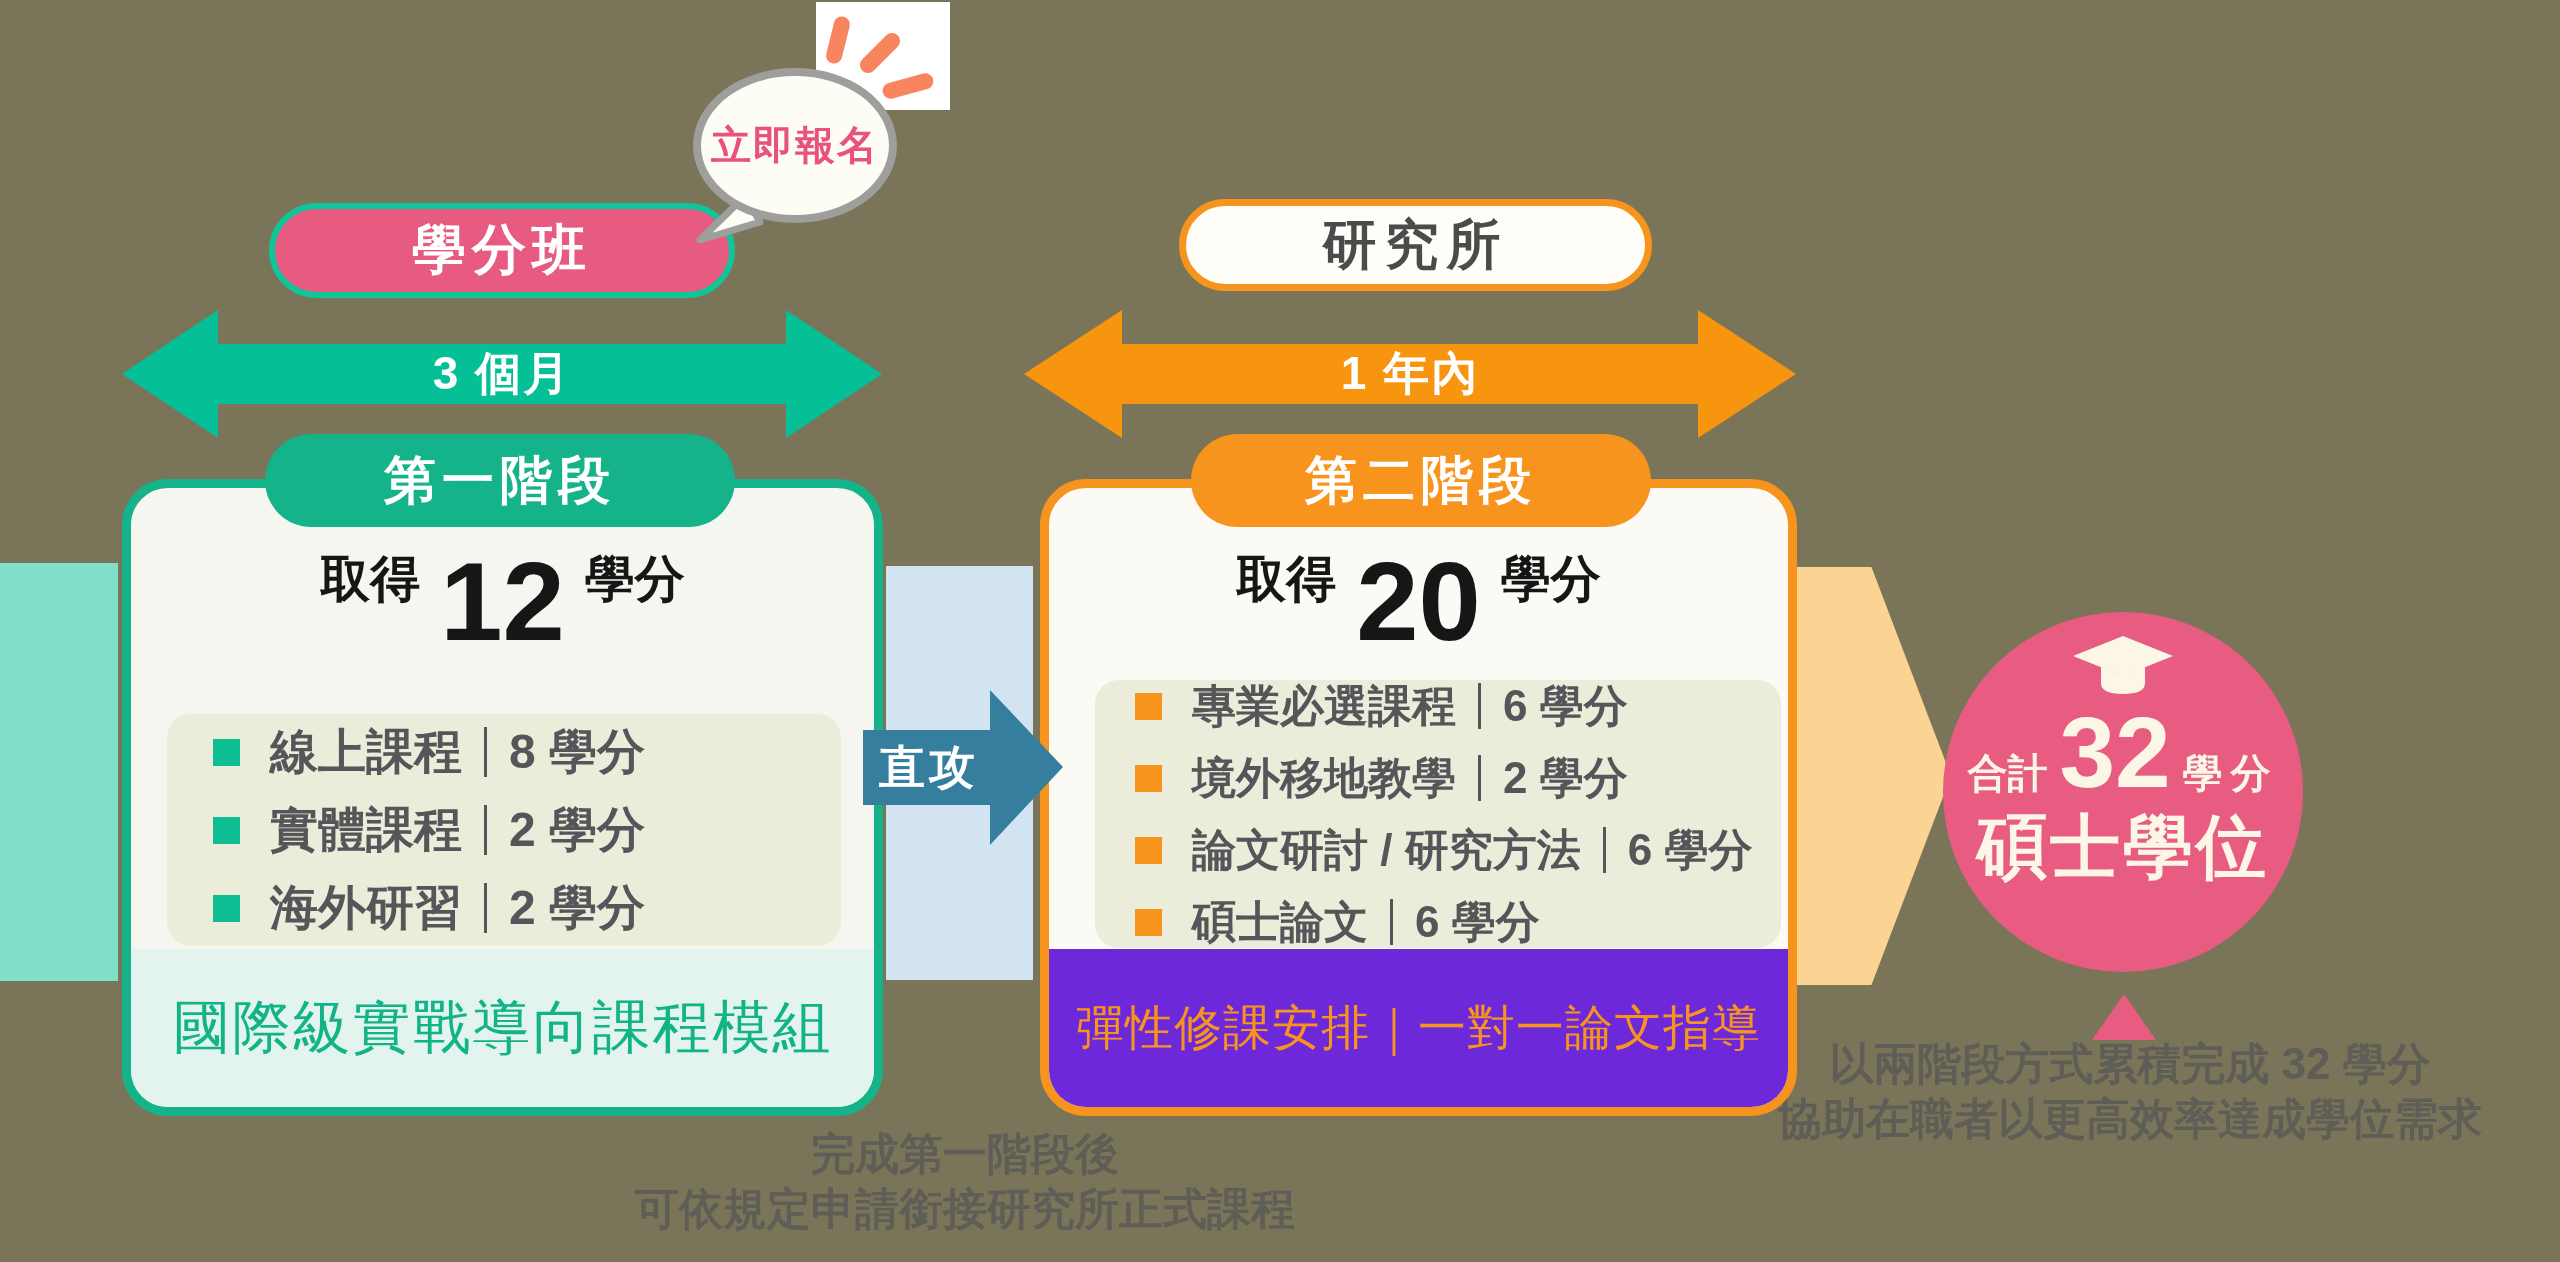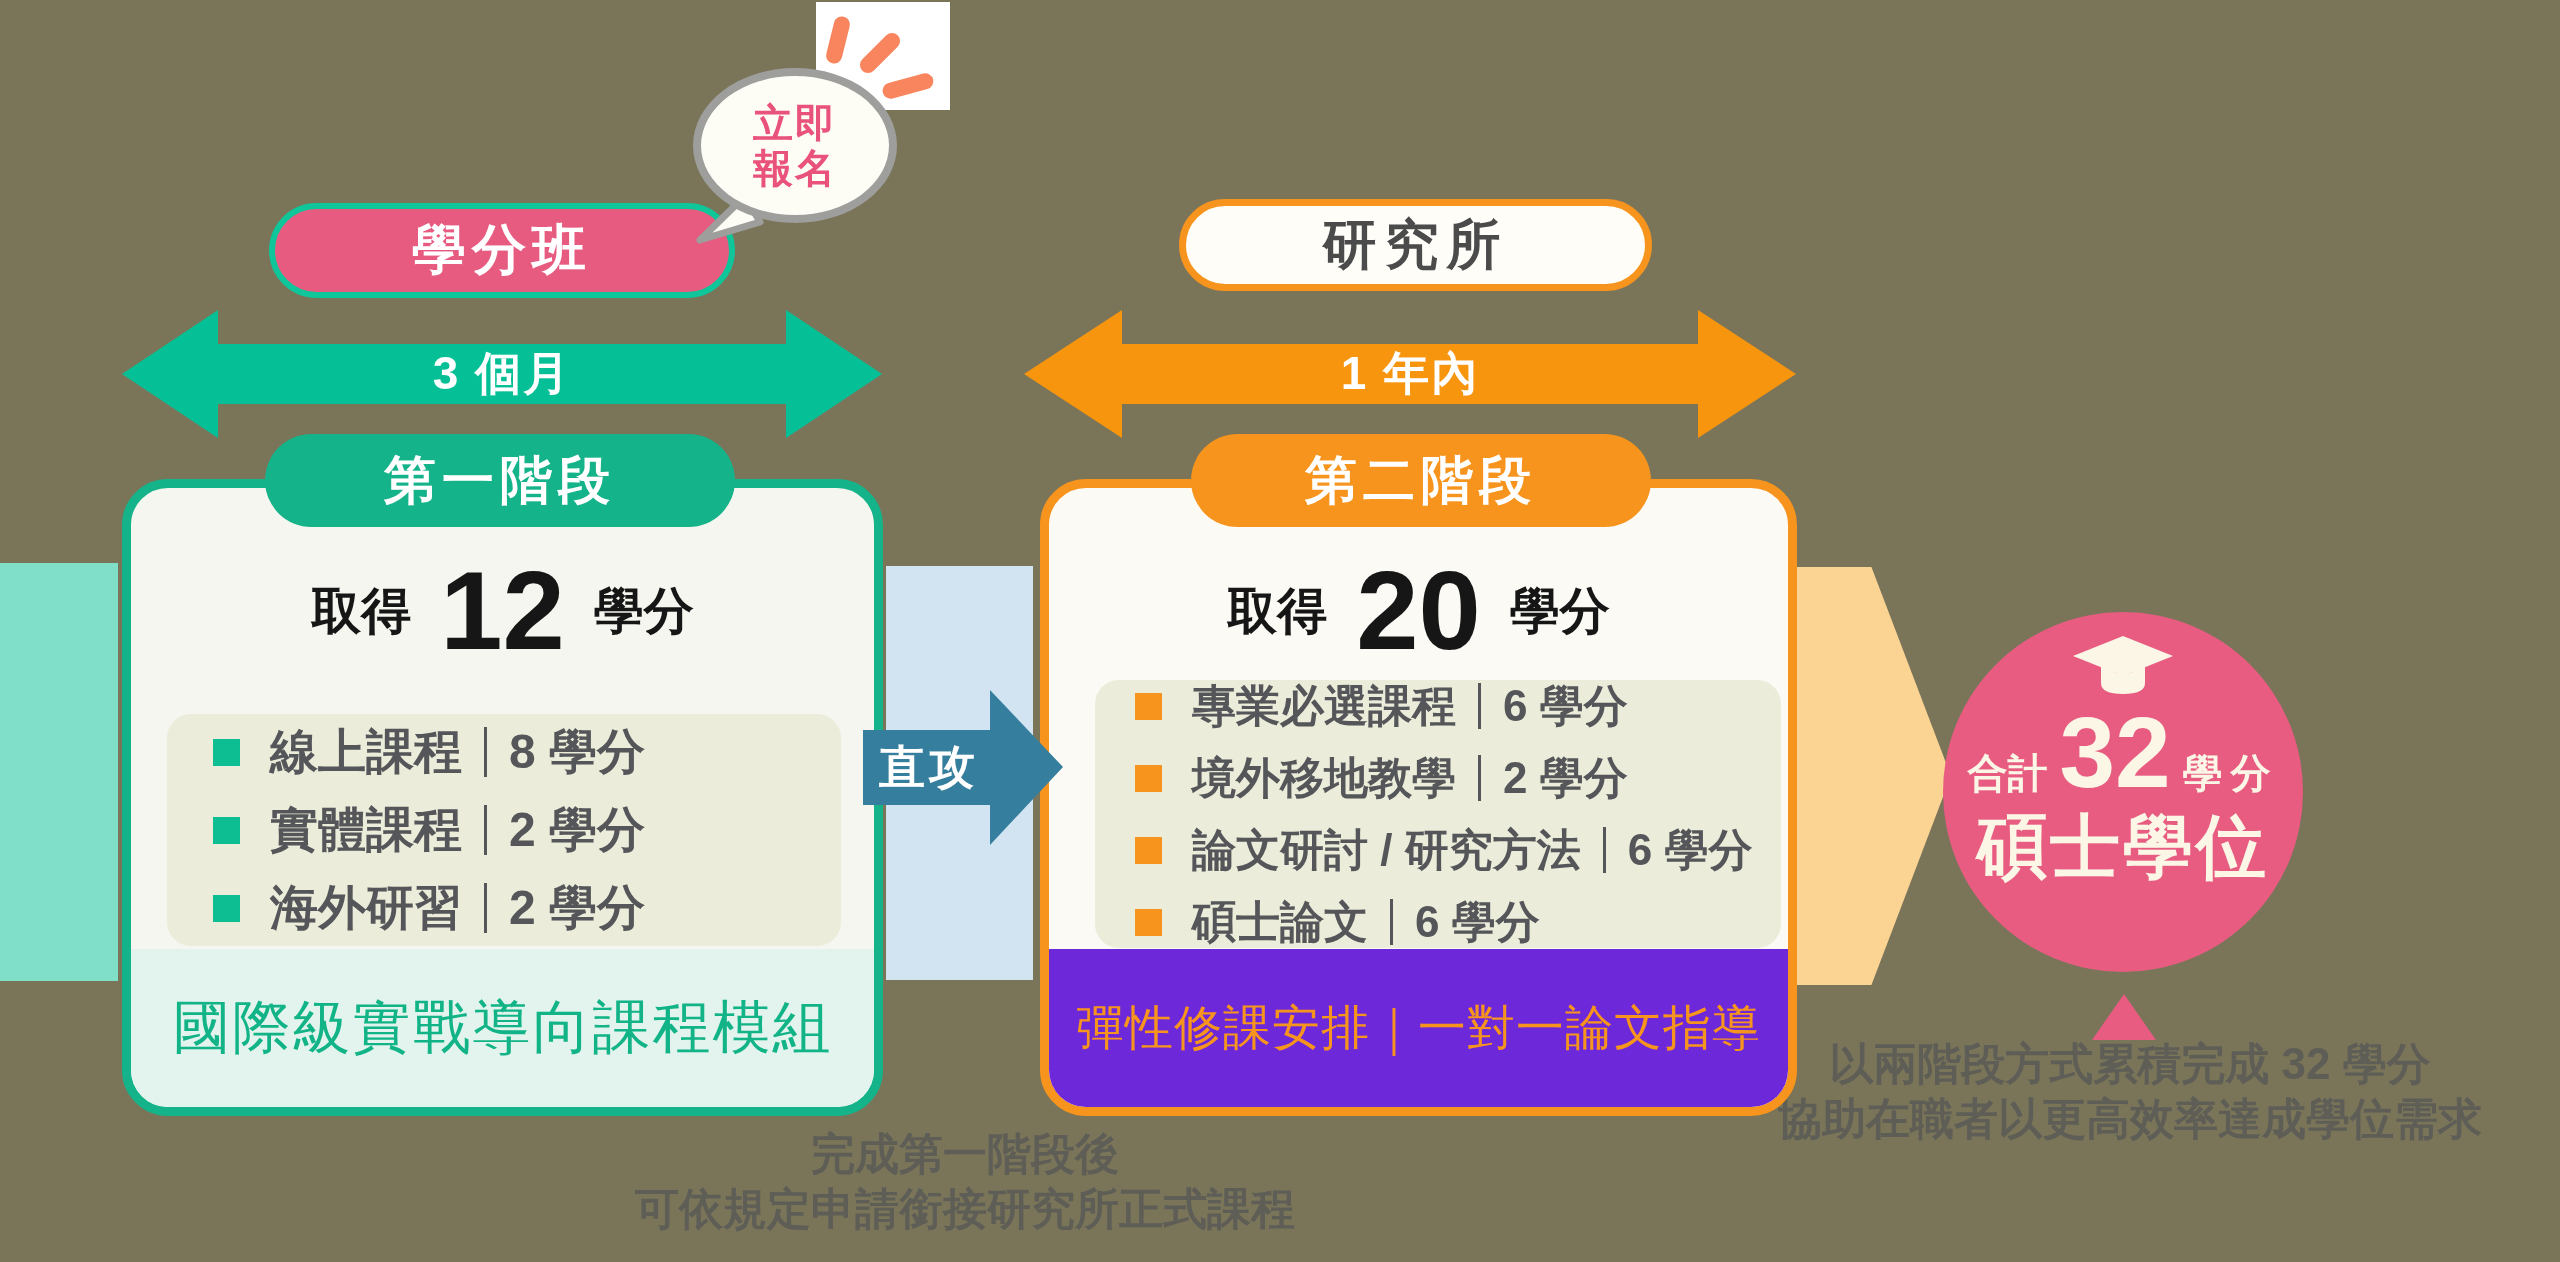--- a/index.html
+++ b/index.html
@@ -31,34 +31,34 @@
 
   
   .sparkle{left:816px;top:2px;width:134px;height:108px;background:#ffffff;z-index:1;}
   .dash{position:absolute;width:16px;border-radius:9px;background:#f9855e;}
   .d1{left:14px;top:14px;height:48px;transform:rotate(14deg);}
   .d2{left:56px;top:26px;height:50px;transform:rotate(45deg);}
   .d3{left:84px;top:58px;height:52px;transform:rotate(75deg);}
 
   
   .bubble{left:693px;top:68px;width:204px;height:155px;background:#fdfcf5;border:8px solid #9e9e9c;
-    border-radius:50%;z-index:5;display:flex;flex-direction:column;align-items:center;justify-content:center;
+    border-radius:50%;z-index:5;display:flex;flex-direction:row;align-items:center;justify-content:center;
     color:#e8527b;font-size:40px;font-weight:700;line-height:1.12;letter-spacing:2px;cursor:pointer;}
   .bubble-tail{left:696px;top:190px;width:72px;height:58px;z-index:4;}
 
   
   .card{z-index:3;border-radius:46px;padding-left:12px;}
   .card1{left:122px;top:479px;width:761px;height:637px;background:#f6f6f0;border:9px solid #15b389;}
   .card2{left:1040px;top:479px;width:757px;height:637px;background:#fbfaf4;border:9px solid #f7941d;}
   .tab{position:absolute;top:-54px;height:93px;border-radius:48px;display:flex;align-items:center;
     justify-content:center;color:#fff;font-size:52px;font-weight:700;letter-spacing:6px;}
   .tab1{left:134px;width:470px;background:#15b389;}
   .tab2{left:142px;width:460px;background:#f7941d;}
-  .credits{position:absolute;left:0;right:0;top:58px;height:130px;display:flex;align-items:center;
-    justify-content:center;gap:29px;color:#161616;font-weight:700;}
+  .credits{position:absolute;left:0;right:0;top:58px;height:130px;display:flex;align-items:flex-start;
+    justify-content:center;gap:20px;color:#161616;font-weight:700;}
   .credits .small{font-size:50px;}
   .credits .big{font-size:112px;line-height:1;}
   .listbox{position:absolute;background:#ebecd9;border-radius:24px;display:flex;flex-direction:column;justify-content:center;}
   .box1{left:36px;top:226px;width:674px;height:232px;gap:14px;padding-left:46px;}
   .box2{left:46px;top:192px;width:686px;height:268px;gap:13px;padding-left:40px;}
   .lrow{display:flex;align-items:center;color:#55565a;font-weight:700;}
   .box1 .lrow{font-size:48px;}
   .box2 .lrow{font-size:44px;}
   .bullet{width:27px;height:27px;margin-right:30px;flex:none;}
   .bullet-teal{background:#0dbe93;}

